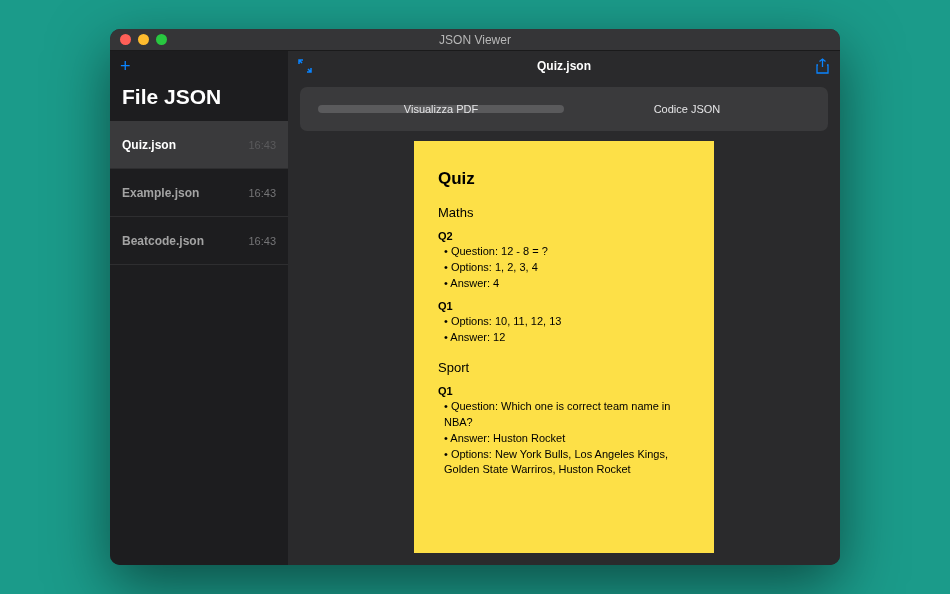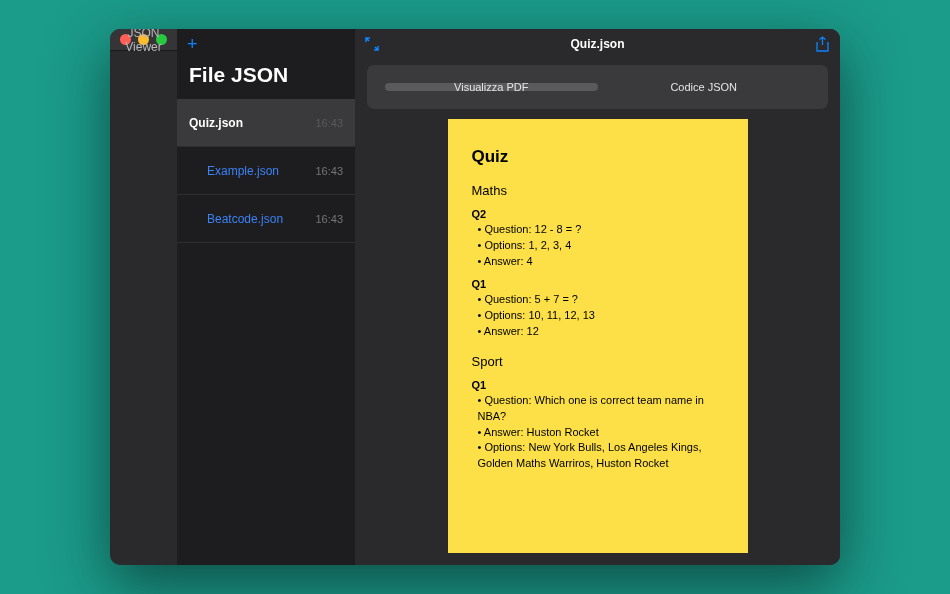--- a/index.html
+++ b/index.html
@@ -16,21 +16,21 @@
       align-items: center;
       justify-content: center;
     }
     .window {
       width: 730px;
       height: 536px;
       background: #2a2a2c;
       border-radius: 10px;
       box-shadow: 0 20px 60px rgba(0,0,0,0.5);
       display: flex;
-      flex-direction: row;
+      flex-direction: column;
       overflow: hidden;
     }
     .titlebar {
       height: 22px;
       background: #353537;
       display: flex;
       align-items: center;
       padding: 0 10px;
       position: relative;
       border-bottom: 1px solid #1a1a1b;
@@ -102,23 +102,22 @@
     }
     .file-item.selected {
       background: #3a3a3c;
     }
     .file-name {
       color: #ffffff;
       font-size: 12px;
       font-weight: 600;
     }
     .file-name.dim {
-      color: #3b82f6;
-      font-weight: 400;
-      margin-left: 18px;
+      color: #a3a3a3;
+      font-weight: 700;
     }
     .file-time {
       color: #757577;
       font-size: 11px;
     }
     .file-item.selected .file-time {
       color: #5a5a5c;
     }
     .main {
       flex: 1;
@@ -294,27 +293,26 @@
           <div class="doc-title">Quiz</div>
 
           <div class="doc-section">Maths</div>
 
           <div class="doc-q">Q2</div>
           <div class="doc-line doc-bullet">Question: 12 - 8 = ?</div>
           <div class="doc-line doc-bullet">Options: 1, 2, 3, 4</div>
           <div class="doc-line doc-bullet">Answer: 4</div>
 
           <div class="doc-q">Q1</div>
-          <div class="doc-line doc-bullet">Question: 5 + 7 = ?</div>
           <div class="doc-line doc-bullet">Options: 10, 11, 12, 13</div>
           <div class="doc-line doc-bullet">Answer: 12</div>
 
           <div class="doc-section" style="margin-top:14px">Sport</div>
 
           <div class="doc-q">Q1</div>
           <div class="doc-line doc-bullet">Question: Which one is correct team name in NBA?</div>
           <div class="doc-line doc-bullet">Answer: Huston Rocket</div>
-          <div class="doc-line doc-bullet">Options: New York Bulls, Los Angeles Kings, Golden Maths Warriros, Huston Rocket</div>
+          <div class="doc-line doc-bullet">Options: New York Bulls, Los Angeles Kings, Golden State Warriros, Huston Rocket</div>
         </div>
       </div>
     </div>
   </div>
 </div>
 
 </body></html>

